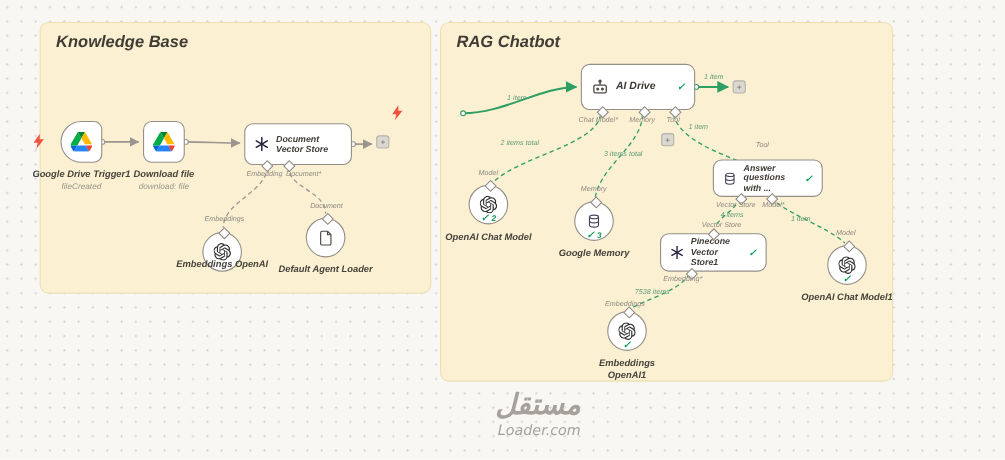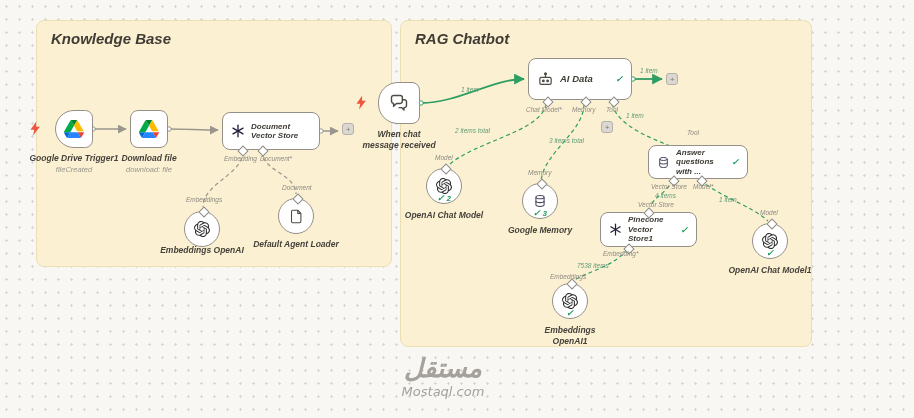--- a/index.html
+++ b/index.html
@@ -26,21 +26,21 @@
   .nsub{font-size:7.5px;color:#99948c;font-weight:400}
   .plabel{position:absolute;font-size:6.5px;color:#8f8a83;white-space:nowrap}
   .elabel{position:absolute;font-size:6.5px;color:#5f9c77;white-space:nowrap}
   .diamond{position:absolute;width:6px;height:6px;background:#fff;border:1px solid #8f8a83;transform:rotate(45deg)}
   .check{color:#149a56;font-weight:700;font-size:9px}
   .badge{position:absolute;font-size:7.5px;color:#149a56;font-weight:700;white-space:nowrap}
   .stub{position:absolute;width:12px;height:12px;background:#dbd8d2;border:1px solid #b5b1aa;border-radius:3px;
         display:flex;align-items:center;justify-content:center;font-size:8px;color:#7c776f;box-sizing:border-box}
   .bolt{position:absolute}
   .icon{flex-shrink:0;display:block}
-  .wm{position:absolute;left:358px;top:354px;width:170px;text-align:center;color:#a5a19b;z-index:10}
+  .wm{position:absolute;left:358px;top:354px;width:170px;text-align:right;color:#a5a19b;z-index:10}
   .wm-ar{font-family:"DejaVu Sans", sans-serif;font-size:26px;font-weight:700;line-height:1.1}
   .wm-en{font-family:"DejaVu Sans", sans-serif;font-size:13px;margin-top:1px}
   .hidden-defs{position:absolute;width:0;height:0;overflow:hidden}
 </style>
 </head>
 <body>
 
 <svg class="hidden-defs" aria-hidden="true">
   <defs>
     <symbol id="ic-drive" viewBox="0 0 87.3 78">
@@ -178,52 +178,44 @@
 
   <div class="stub" style="left:342px;top:123px">
       <span>+</span>
     </div>
 
   <div class="node circle" style="left:184px;top:211px;width:36px;height:36px">
     <span class="diamond" style="left:15px;top:-4px"></span>
     <svg class="icon" width="16" height="16">
         <use href="#ic-openai"></use>
       </svg>
-    <div class="nlabel" style="top:33px">
+    <div class="nlabel" style="top:23px">
       <span>Embeddings OpenAI</span>
     </div>
   </div>
   <span class="plabel" style="left:186px;top:196px">Embeddings</span>
 
   <div class="node circle" style="left:278px;top:198px;width:36px;height:36px">
     <span class="diamond" style="left:15px;top:-4px"></span>
     <svg class="icon" width="15" height="15">
         <use href="#ic-file"></use>
       </svg>
     <div class="nlabel" style="top:40px">
       <span>Default Agent Loader</span>
     </div>
   </div>
   <span class="plabel" style="left:282px;top:184px">Document</span>
 
-  <div class="node trigger" style="left:378px;top:82px;width:42px;height:42px">
-    <svg class="icon" width="20" height="20">
-        <use href="#ic-chat"></use>
-      </svg>
-    <div class="nlabel" style="top:46px;width:76px">
-      <span>When chat message received</span>
-    </div>
-  </div>
   <span class="elabel" style="left:461px;top:86px">1 item</span>
 
   <div class="node wide" style="left:528px;top:58px;width:104px;height:42px">
     <svg class="icon" width="17" height="17">
         <use href="#ic-robot"></use>
       </svg>
-    <span class="ntext big">AI Data</span>
+    <span class="ntext big">AI Drive</span>
     <span class="check" style="margin-left:auto">✓</span>
     <span class="diamond" style="left:15px;top:39px"></span>
     <span class="diamond" style="left:53px;top:39px"></span>
     <span class="diamond" style="left:81px;top:39px"></span>
   </div>
   <span class="plabel" style="left:526px;top:106px">Chat Model*</span>
   <span class="plabel" style="left:572px;top:106px">Memory</span>
   <span class="plabel" style="left:606px;top:106px">Tool</span>
 
   <span class="elabel" style="left:640px;top:67px">1 item</span>
@@ -320,16 +312,16 @@
     <div class="badge" style="left:50%;top:24px;transform:translateX(-50%)">
       <span class="check">✓</span>
     </div>
     <div class="nlabel" style="top:41px;width:54px">
       <span>Embeddings OpenAI1</span>
     </div>
   </div>
 
   <div class="wm">
     <div class="wm-ar">مستقل</div>
-    <div class="wm-en">Mostaql.com</div>
+    <div class="wm-en">Loader.com</div>
   </div>
 
 </div>
 
 </body></html>

